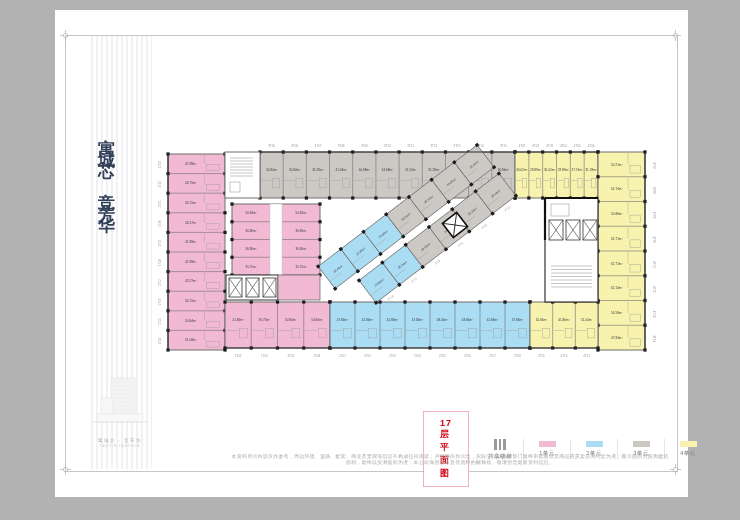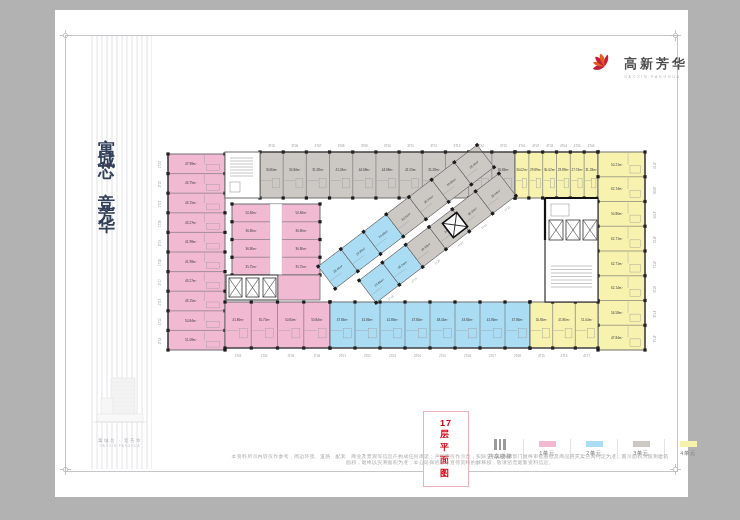--- a/index.html
+++ b/index.html
@@ -70,35 +70,20 @@
     <svg width="11" height="11">
         <circle cx="5.5" cy="5.5" r="2.2" fill="none" stroke="#b8b8bc" stroke-width="0.8"></circle>
         <path d="M5.5 0 V3.3 M5.5 7.7 V11 M0 5.5 H3.3 M7.7 5.5 H11" stroke="#b8b8bc" stroke-width="0.8"></path>
       </svg>
   </div>
 
   <div class="stripes"></div>
 
   <div class="v-title"><span>寓城芯</span><span class="dot">·</span><span>竞芳华</span></div>
 
-  <div class="logo">
-    <span>
-      <svg width="26" height="26" viewBox="0 0 32 32">
-        <path d="M16,17 C10,15 4,16 1,21 C7,24 13,21 16,17 Z" fill="#c1203c"></path>
-        <path d="M16,17 C11,12 5,11 1,13 C5,18 12,19 16,17 Z" fill="#e65c1e"></path>
-        <path d="M16,17 C13,10 8,5 4,6 C4,12 10,16 16,17 Z" fill="#c1203c"></path>
-        <path d="M16,17 C17,10 15,4 10,2 C8,8 12,14 16,17 Z" fill="#e65c1e"></path>
-        <path d="M16,17 C20,12 21,6 19,3 C15,7 14,13 16,17 Z" fill="#c1203c"></path>
-      </svg>
-    </span>
-    <span class="logo-text">
-      <span class="logo-name">高新芳华</span>
-      <span class="logo-sub">GAOXIN FANGHUA</span>
-    </span>
-  </div>
 
   <div class="plan-wrap">
     <svg id="plan" width="530" height="288" viewBox="0 0 530 288">
         <rect x="18" y="36" width="57" height="196" fill="#f2b9d3" stroke="#6f6f6f" stroke-width="1"></rect>
         <rect x="16.4" y="34.4" width="3.2" height="3.2" fill="#1b1b1b"></rect>
         <rect x="73.4" y="34.4" width="3.2" height="3.2" fill="#1b1b1b"></rect>
         <path d="M18 55.6 H75" stroke="#6f6f6f" stroke-width="0.6"></path>
         <rect x="16.4" y="54" width="3.2" height="3.2" fill="#1b1b1b"></rect>
         <rect x="73.4" y="54" width="3.2" height="3.2" fill="#1b1b1b"></rect>
         <path d="M18 75.2 H75" stroke="#6f6f6f" stroke-width="0.6"></path>

